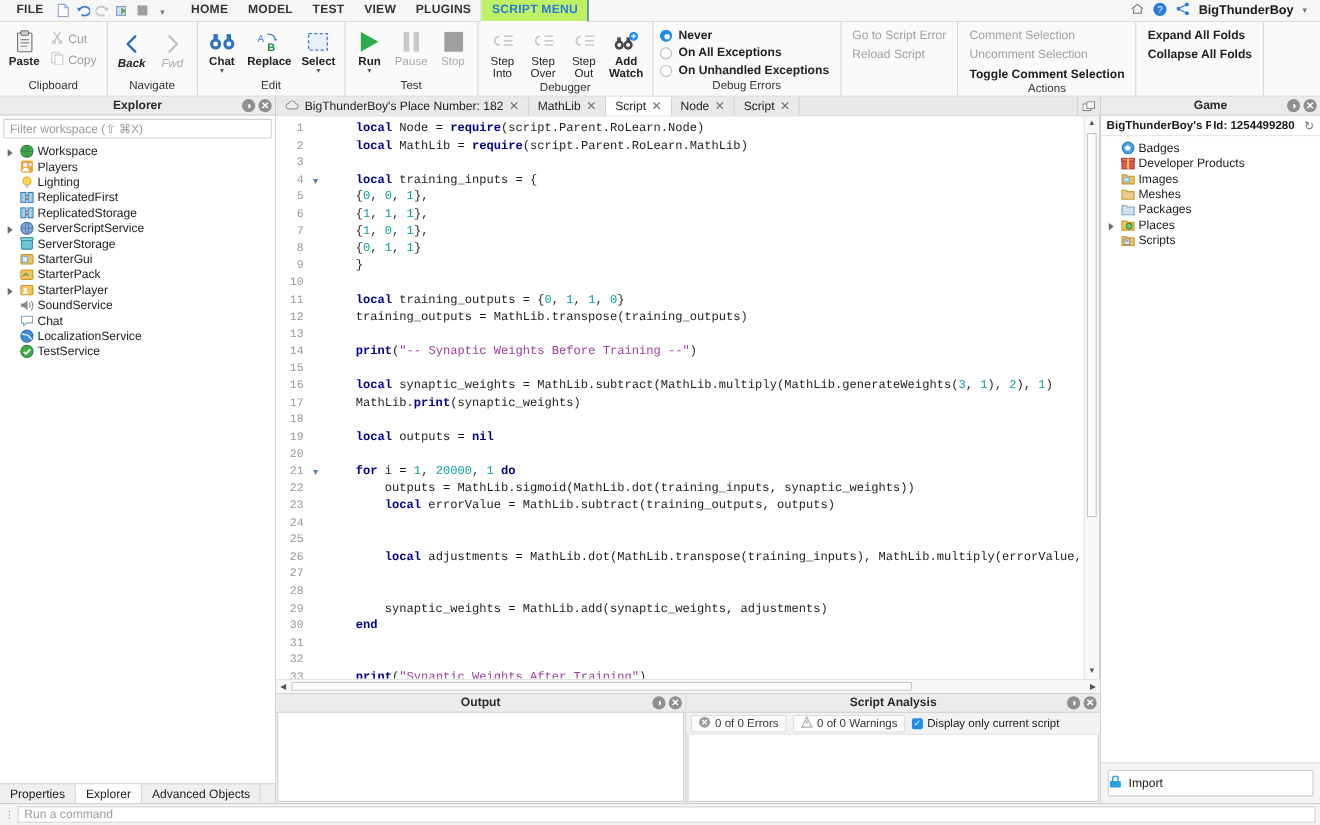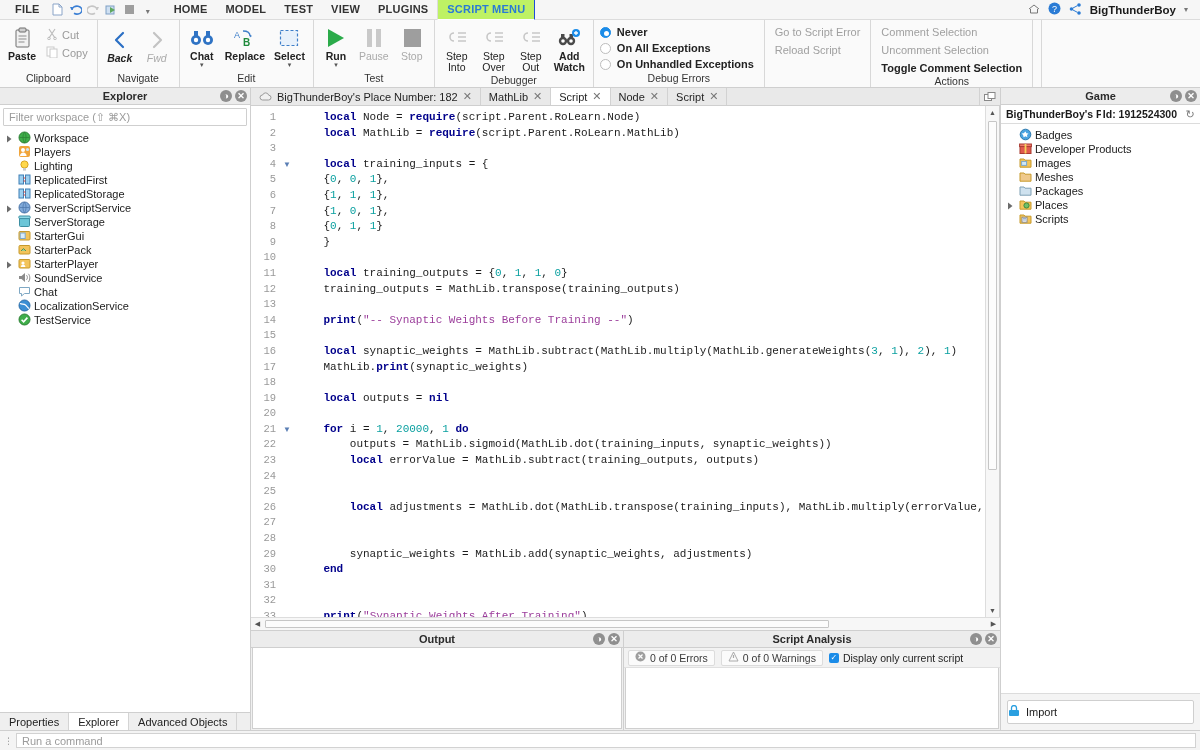--- a/index.html
+++ b/index.html
@@ -442,20 +442,24 @@
     <div class="rgroup">
       <div class="rgroup-body" style="flex-direction:column; padding-top:5px; gap:4px;">
         <div class="txtbtn dim">Comment Selection</div>
         <div class="txtbtn dim">Uncomment Selection</div>
         <div class="txtbtn">Toggle Comment Selection</div>
       </div>
       <div class="rgroup-title">Actions</div>
     </div>
 
     <div class="rgroup">
+      <div class="rgroup-body" style="flex-direction:column; padding-top:5px; gap:4px;">
+        <div class="txtbtn">Expand All Folds</div>
+        <div class="txtbtn">Collapse All Folds</div>
+      </div>
       <div class="rgroup-title"></div>
     </div>
 
     <div style="flex:1;"></div>
   </div>
 
   <div class="body">
 
     <div class="panel explorer">
       <div class="panel-head">
@@ -865,21 +869,21 @@
       <div class="panel-head">
         <span class="ptitle">Game</span>
         <span class="pbtns">
           <span class="cbtn">◑</span>
           <span class="cbtn">✕</span>
         </span>
       </div>
       <div class="game-top">
         <div class="game-search">
           <span class="gtext">BigThunderBoy's Place Nu</span>
-          <span class="gid">Id: 1912524300</span>
+          <span class="gid">Id: 1254499280</span>
           <span class="refresh">↻</span>
         </div>
         <div class="game-tree" id="game-tree">
             <div class="tnode">
               <span class="arrow"></span>
               <span class="ticon">
                 <svg width="13" height="13" viewBox="0 0 13 13">
                   <circle cx="6.5" cy="6.5" r="5.3" fill="#4aa3e0" stroke="#2d79ad"></circle>
                   <path d="M6.5 3.4l.9 1.9 2.1.3-1.5 1.5.35 2.1-1.85-1-1.85 1L4.1 7.1 2.6 5.6l2.1-.3z" fill="#fff"></path>
                 </svg>

